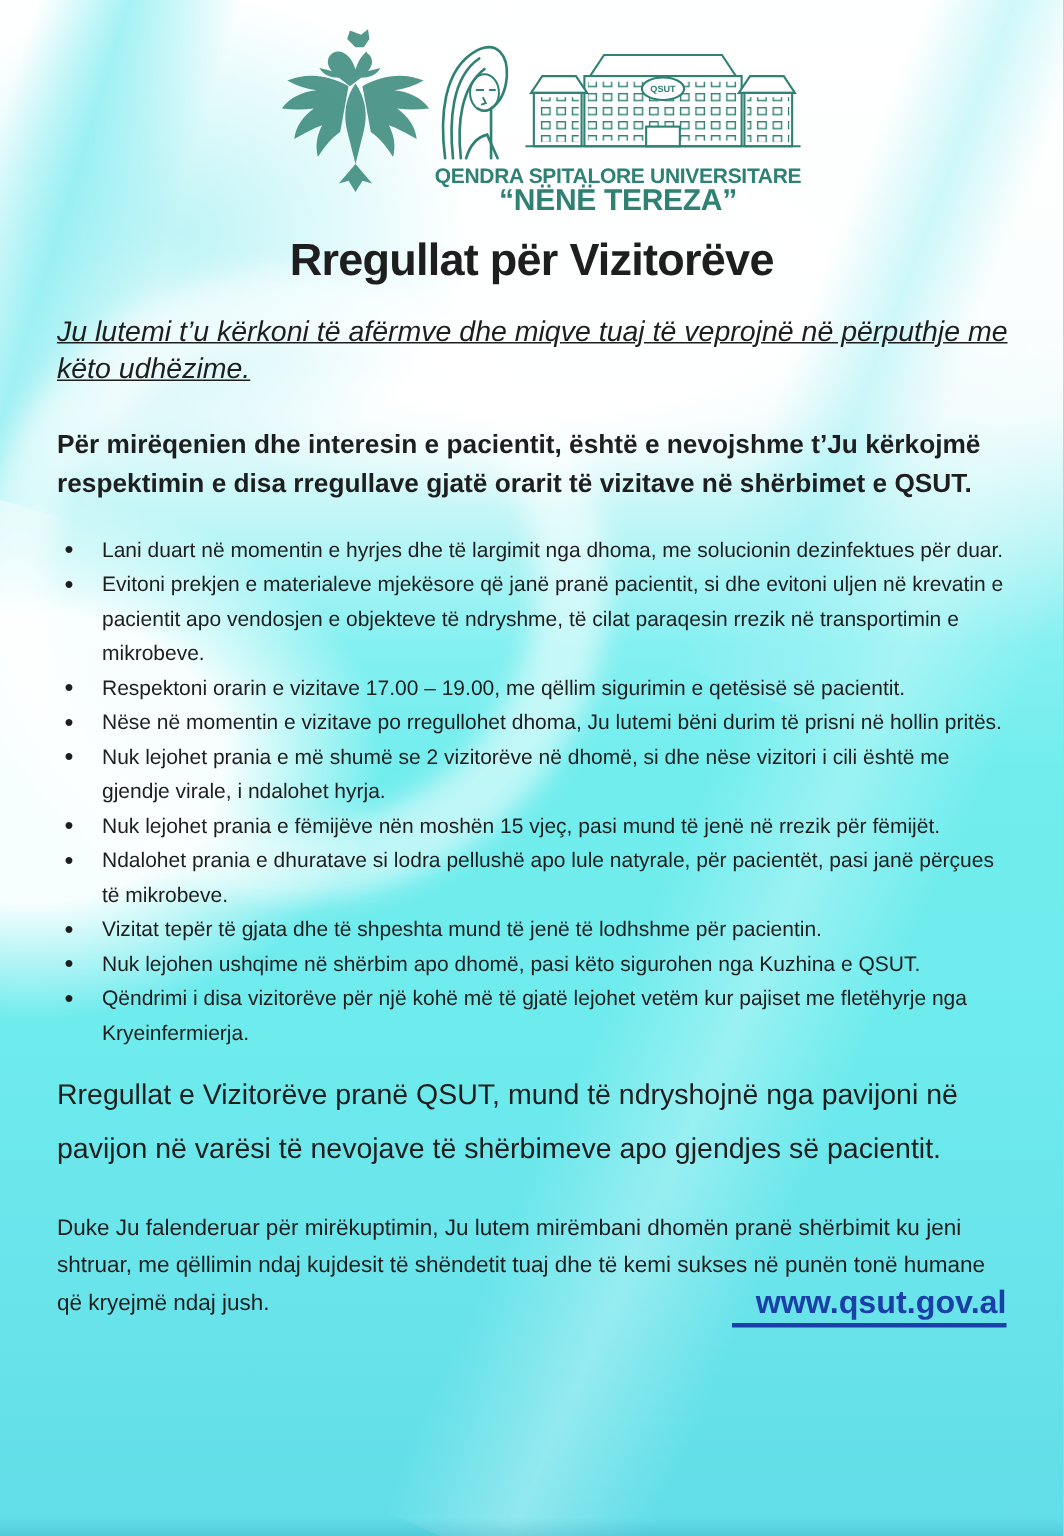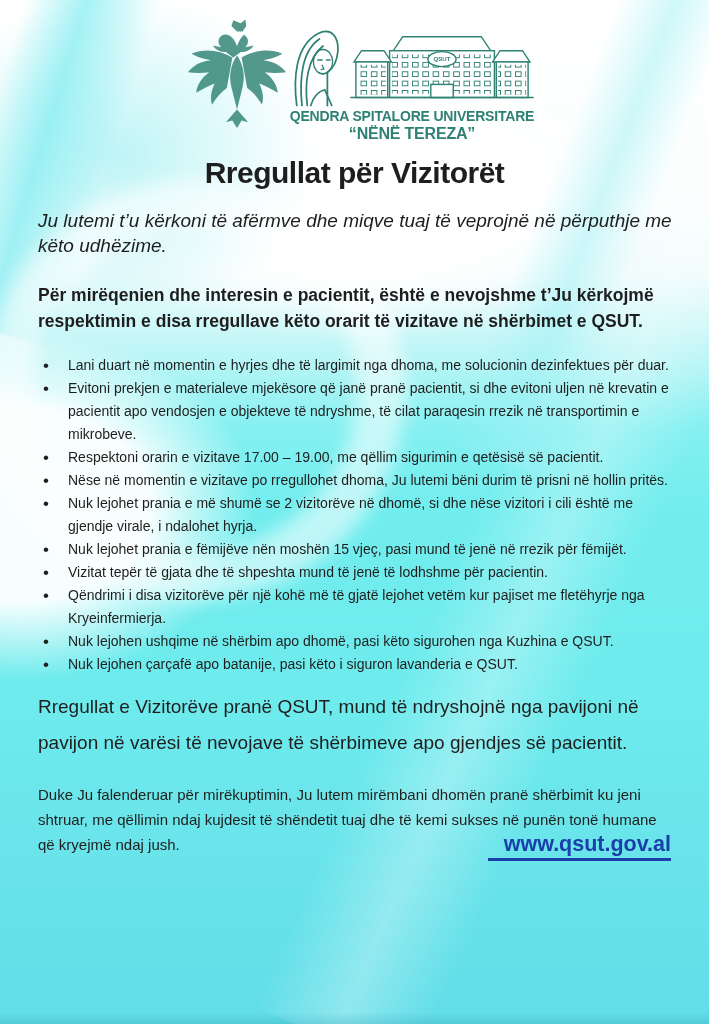--- a/index.html
+++ b/index.html
@@ -82,37 +82,38 @@
     margin-top:-6px;
     color:var(--teal);
     font-weight:bold;
     font-size:14px;
     line-height:17px;
     letter-spacing:-0.2px;
   }
   .org-sub{
     color:var(--teal);
     font-weight:bold;
-    font-size:16px;
+    font-size:20px;
     line-height:17px;
     letter-spacing:-0.2px;
   }
   svg text{font-family:"Liberation Sans",sans-serif;font-weight:bold;}
   .title{
     margin:14px 0 0;
     text-align:center;
     font-size:30px;
     font-weight:bold;
     letter-spacing:-0.5px;
   }
   .intro-italic{
     margin:18px 36px 0 38px;
     font-style:italic;
     font-size:19px;
     line-height:25px;
+    text-decoration:underline;
   }
   .intro-bold{
     margin:24px 36px 0 38px;
     font-weight:bold;
     font-size:17.5px;
     line-height:26px;
   }
   ul.rules{
     margin:20px 36px 0 38px;
     padding:0;
@@ -220,24 +221,24 @@
               </svg>
             </span>
           </div>
 
           <div class="org-name">QENDRA SPITALORE UNIVERSITARE</div>
           <div class="org-sub">“NËNË TEREZA”</div>
         </div>
       </div>
     </div>
 
-    <h1 class="title">Rregullat për Vizitorët</h1>
+    <h1 class="title">Rregullat për Vizitorëve</h1>
 
     <p class="intro-italic">Ju lutemi t’u kërkoni të afërmve dhe miqve tuaj të veprojnë në përputhje me këto udhëzime.</p>
-    <p class="intro-bold">Për mirëqenien dhe interesin e pacientit, është e nevojshme t’Ju kërkojmë respektimin e disa rregullave këto orarit të vizitave në shërbimet e QSUT.</p>
+    <p class="intro-bold">Për mirëqenien dhe interesin e pacientit, është e nevojshme t’Ju kërkojmë respektimin e disa rregullave gjatë orarit të vizitave në shërbimet e QSUT.</p>
 
     <ul class="rules">
 
         <li class="rule">
           <span class="rule-text">Lani duart në momentin e hyrjes dhe të largimit nga dhoma, me solucionin dezinfektues për duar.</span>
         </li>
 
         <li class="rule">
           <span class="rule-text">Evitoni prekjen e materialeve mjekësore që janë pranë pacientit, si dhe evitoni uljen në krevatin e pacientit apo vendosjen e objekteve të ndryshme, të cilat paraqesin rrezik në transportimin e mikrobeve.</span>
         </li>
@@ -251,36 +252,36 @@
         </li>
 
         <li class="rule">
           <span class="rule-text">Nuk lejohet prania e më shumë se 2 vizitorëve në dhomë, si dhe nëse vizitori i cili është me gjendje virale, i ndalohet hyrja.</span>
         </li>
 
         <li class="rule">
           <span class="rule-text">Nuk lejohet prania e fëmijëve nën moshën 15 vjeç, pasi mund të jenë në rrezik për fëmijët.</span>
         </li>
 
+        <li class="rule">
+          <span class="rule-text">Ndalohet prania e dhuratave si lodra pellushë apo lule natyrale, për pacientët, pasi janë përçues të mikrobeve.</span>
+        </li>
 
         <li class="rule">
           <span class="rule-text">Vizitat tepër të gjata dhe të shpeshta mund të jenë të lodhshme për pacientin.</span>
         </li>
 
         <li class="rule">
+          <span class="rule-text">Nuk lejohen ushqime në shërbim apo dhomë, pasi këto sigurohen nga Kuzhina e QSUT.</span>
+        </li>
+
+        <li class="rule">
           <span class="rule-text">Qëndrimi i disa vizitorëve për një kohë më të gjatë lejohet vetëm kur pajiset me fletëhyrje nga Kryeinfermierja.</span>
         </li>
 
-        <li class="rule">
-          <span class="rule-text">Nuk lejohen ushqime në shërbim apo dhomë, pasi këto sigurohen nga Kuzhina e QSUT.</span>
-        </li>
-
-        <li class="rule">
-          <span class="rule-text">Nuk lejohen çarçafë apo batanije, pasi këto i siguron lavanderia e QSUT.</span>
-        </li>
       </ul>
 
     <p class="closing-1">Rregullat e Vizitorëve pranë QSUT, mund të ndryshojnë nga pavijoni në pavijon në varësi të nevojave të shërbimeve apo gjendjes së pacientit.</p>
     <p class="closing-2">Duke Ju falenderuar për mirëkuptimin, Ju lutem mirëmbani dhomën pranë shërbimit ku jeni shtruar, me qëllimin ndaj kujdesit të shëndetit tuaj dhe të kemi sukses në punën tonë humane që kryejmë ndaj jush.</p>
 
     <div class="website-row">
       <a class="website-link" href="#">www.qsut.gov.al</a>
     </div>
 
   </div>

